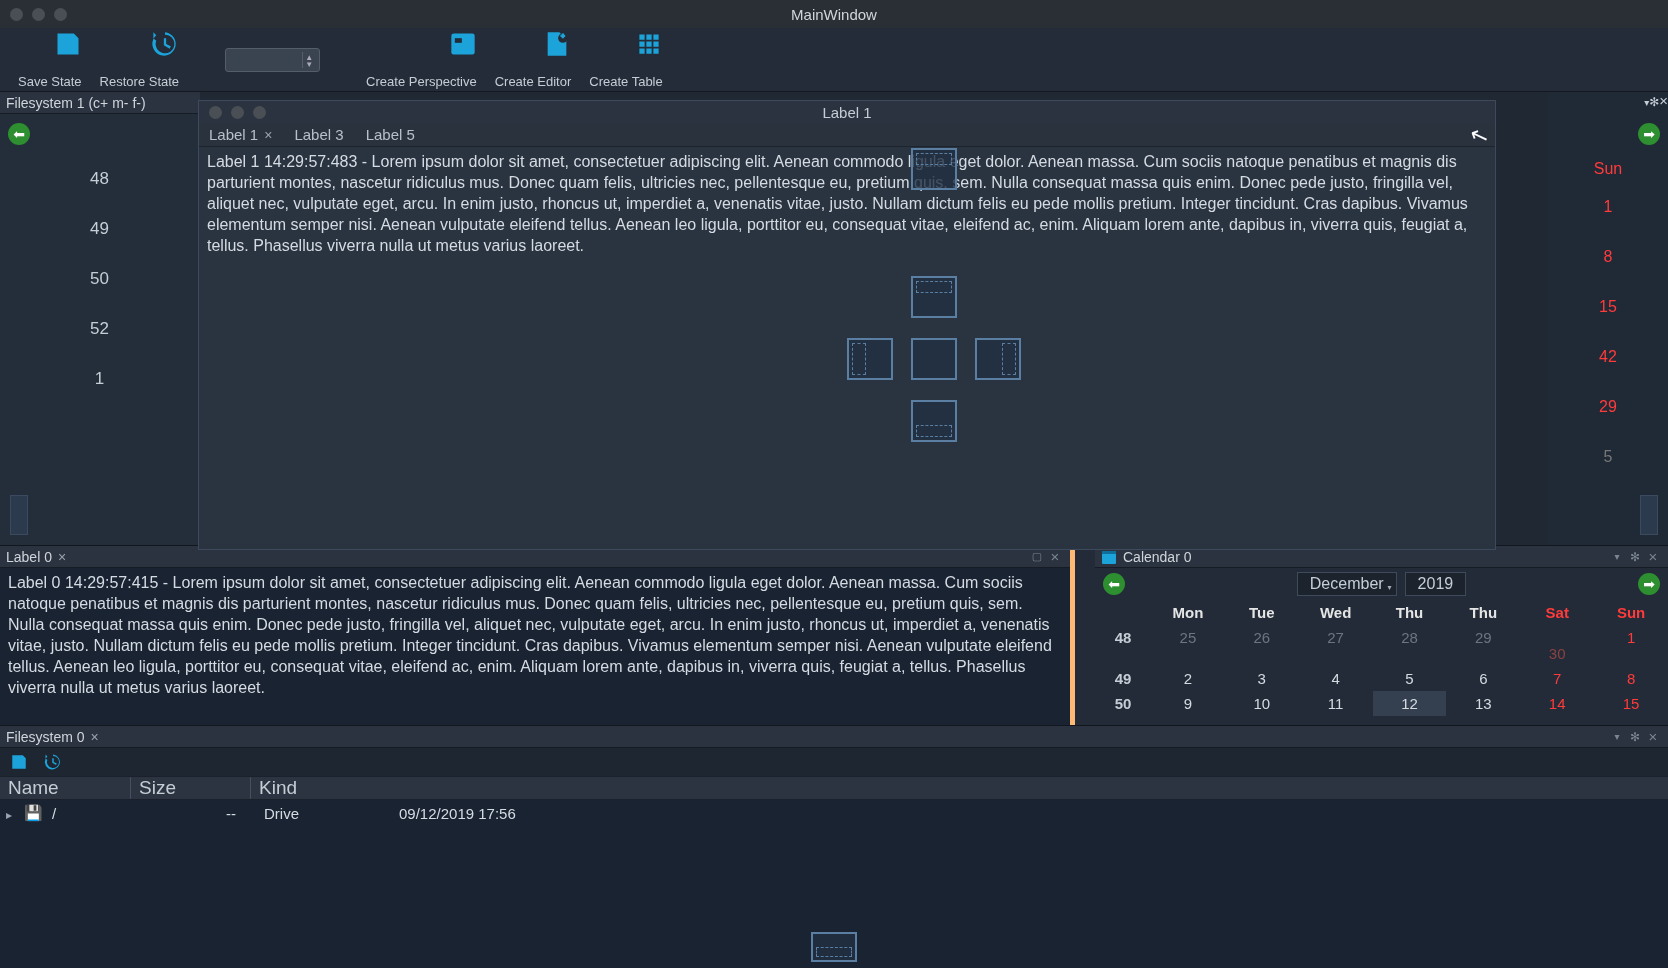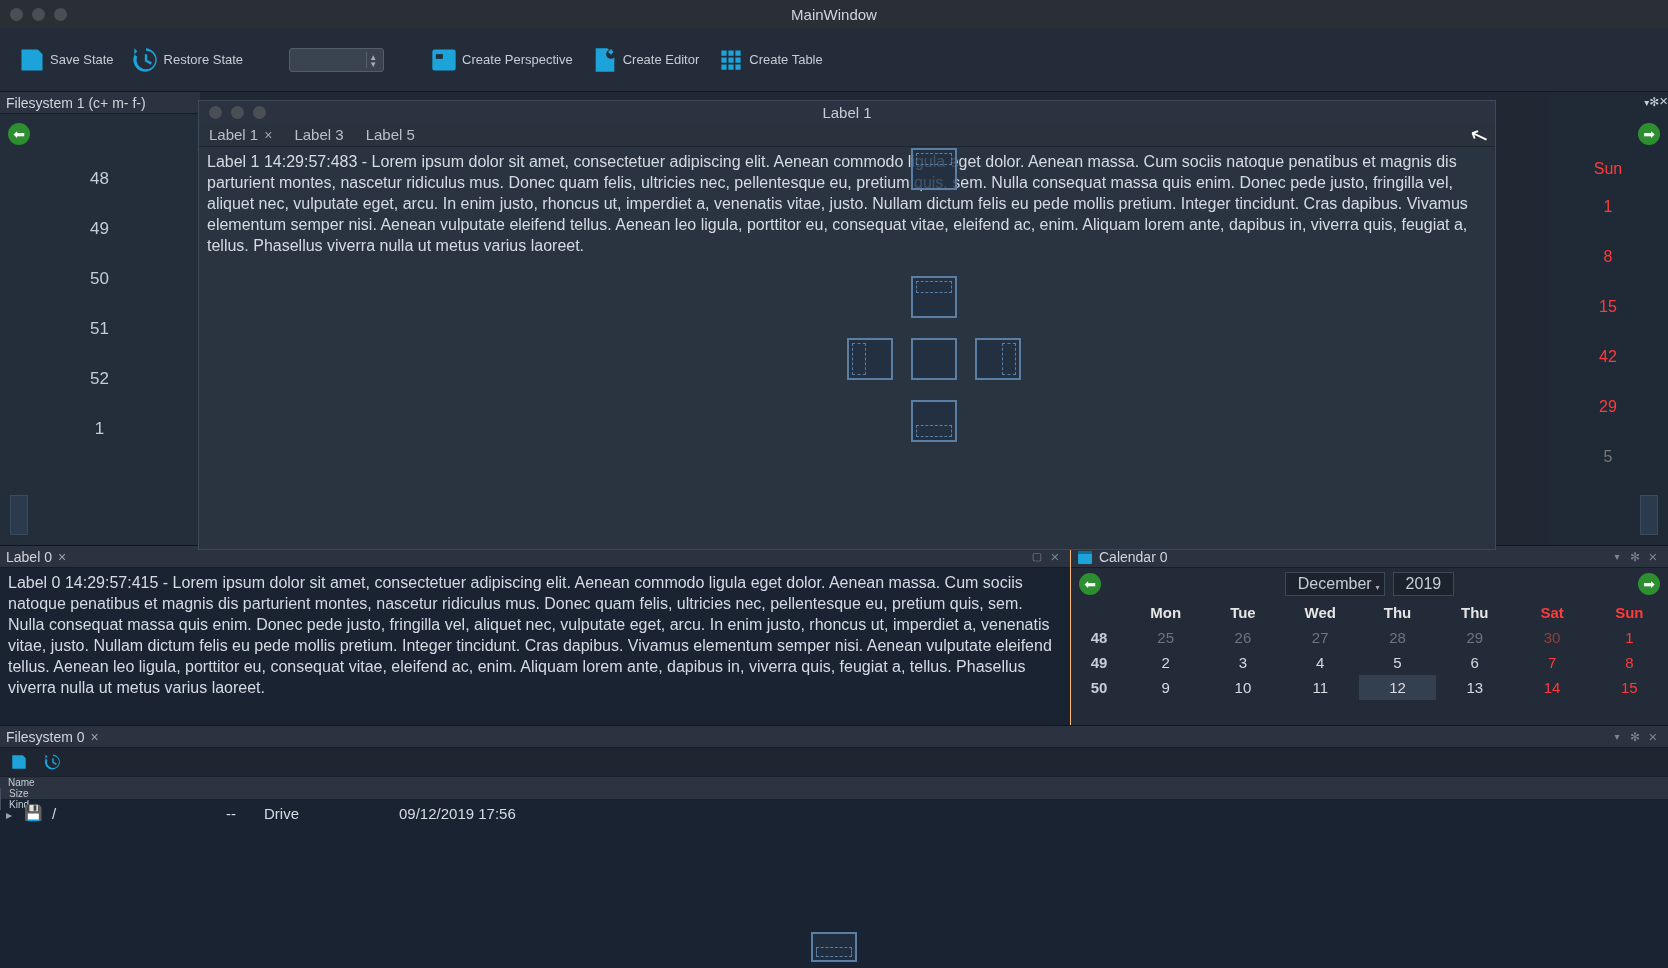--- a/index.html
+++ b/index.html
@@ -6,21 +6,21 @@
 body { width: 1668px; height: 968px; background: #1a2332; color: #c5ced6; overflow: hidden; position: relative; }
 
 
 .titlebar { height: 28px; background: #2a2f36; display: flex; align-items: center; position: relative; }
 .traffic { display: flex; gap: 9px; padding-left: 10px; }
 .dot { width: 13px; height: 13px; border-radius: 50%; background: #4a4f55; }
 .title-text { position: absolute; left: 50%; transform: translateX(-50%); font-size: 15px; color: #d0d5dc; }
 
 
 .toolbar { height: 64px; background: #232c38; display: flex; align-items: center; padding-left: 18px; gap: 18px; border-bottom: 1px solid #15191f; }
-.toolbtn { display: flex; align-items: center; gap: 4px; cursor: pointer; font-size: 13px; color: #c5ced6; }
+.toolbtn { display: flex; flex-direction: column; align-items: flex-end; gap: 16px; cursor: pointer; font-size: 13px; color: #c5ced6; }
 .toolbtn svg { width: 28px; height: 28px; }
 .toolsel { width: 95px; height: 24px; background: #3a4350; border: 1px solid #555c6a; border-radius: 3px; position: relative; margin: 0 28px; }
 .toolsel::after { content: ""; position: absolute; right: 4px; top: 3px; width: 12px; height: 16px; border-left: 1px solid #555c6a; }
 .toolsel .arrows { position: absolute; right: 6px; top: 5px; font-size: 8px; line-height: 7px; color: #aab; }
 .panel-header { height: 22px; background: #2a333f; display: flex; align-items: center; padding: 0 6px; font-size: 14px; color: #d0d5dc; border-bottom: 1px solid #161c24; }
 .panel-header .spacer { flex: 1; }
 .panel-header .ctrl { width: 18px; height: 18px; display: flex; align-items: center; justify-content: center; font-size: 11px; color: #7c8592; cursor: pointer; }
 .close-x::before { content: "×"; font-size: 15px; }
 .gear-ic::before { content: "✻"; font-size: 12px; }
 .chev-ic::before { content: "▾"; font-size: 10px; }
@@ -77,26 +77,26 @@
 .calnav .flex1 { flex:1; }
 .calnav .mbox { background:#1c232d; border:1px solid #3c4a5c; padding:2px 12px; font-size:16px; position:relative; }
 .calnav .mbox .dd { position:absolute; right:4px; bottom:3px; font-size:8px; color:#aab; }
 .calgrid { display:grid; grid-template-columns:56px repeat(7,1fr); }
 .cgh { text-align:center; padding:4px 0; font-size:15px; color:#e5e5e5; font-weight:600; }
 .cgh.wk { color:#ff3b3b; }
 .cgc { text-align:center; padding:4px 0; font-size:15px; color:#d5dbe3; }
 .cgc.wn { color:#c5ced6; font-weight:600; }
 .cgc.dim { color:#6c7582; }
 .cgc.wk { color:#ff3b3b; }
-.cgc.wk.dim { color:#8a4343; }
+.cgc.wk.dim { color:#8a4343;margin-top:16px; }
 .cgc.today { background:#34404f; }
 
 
 .fstool { height:28px; background:#1e2631; display:flex; align-items:center; padding:0 10px; gap:16px; }
-.fshead { height:24px; background:#2b3440; display:flex; align-items:flex-start; font-size:10px; color:#c5ced6; border-top:1px solid #1a212c; border-bottom:1px solid #1a212c;flex-direction:column; }
+.fshead { height:24px; background:#2b3440; display:flex; align-items:center; font-size:19px; color:#c5ced6; border-top:1px solid #1a212c; border-bottom:1px solid #1a212c; }
 .fshead .col { padding:0 8px; border-left:1px solid #454f5e; }
 .fsrow { height:26px; display:flex; align-items:center; font-size:15px; color:#d5dbe3; padding-left:6px; }
 .fsrow .col { padding:0 8px; }
 .tri::before { content:"▸"; color:#9aa3b0; font-size:12px; }
 
 
 .bdock { position:absolute; left:50%; bottom:6px; transform:translateX(-50%); width:46px; height:30px; border:2px solid #5b7fa3; background:rgba(32,47,66,.8); }
 .bdock .il { position:absolute; left:3px; right:3px; bottom:3px; height:10px; border:1px dashed #5b7fa3; }
 
 
@@ -163,21 +163,20 @@
     </div>
     <div style="flex:1; display:flex;">
       <div class="rownums" style="flex:1; position:relative; border-right:1px solid #161c24;">
         <div class="rownav">
           <div class="arrow-l">⬅</div>
         </div>
         <div id="rownum-list">
             <div class="rn">48</div>
             <div class="rn">49</div>
             <div class="rn">50</div>
-            <div class="rn">51</div>
             <div class="rn">52</div>
             <div class="rn">1</div>
           </div>
         <div class="scroll-thumb"></div>
       </div>
     </div>
   </div>
 
   <div style="flex:1; background:#1f2833;"></div>
 
@@ -209,21 +208,21 @@
       <span class="tab">
         <span>Label 0</span>
         <span class="cx">×</span>
       </span>
       <div class="spacer"></div>
       <div class="ctrl">▢</div>
       <div class="ctrl close-x"></div>
     </div>
     <div class="textbody">Label 0 14:29:57:415 - Lorem ipsum dolor sit amet, consectetuer adipiscing elit. Aenean commodo ligula eget dolor. Aenean massa. Cum sociis natoque penatibus et magnis dis parturient montes, nascetur ridiculus mus. Donec quam felis, ultricies nec, pellentesque eu, pretium quis, sem. Nulla consequat massa quis enim. Donec pede justo, fringilla vel, aliquet nec, vulputate eget, arcu. In enim justo, rhoncus ut, imperdiet a, venenatis vitae, justo. Nullam dictum felis eu pede mollis pretium. Integer tincidunt. Cras dapibus. Vivamus elementum semper nisi. Aenean vulputate eleifend tellus. Aenean leo ligula, porttitor eu, consequat vitae, eleifend ac, enim. Aliquam lorem ante, dapibus in, viverra quis, feugiat a, tellus. Phasellus viverra nulla ut metus varius laoreet.</div>
   </div>
-  <div class="cal" style="flex:1; display:flex; flex-direction:column; border-left:1px solid #fdba74;">
+  <div class="cal" style="flex:1; display:flex; flex-direction:column; border-left:5px solid #fdba74;padding-left:20px;">
     <div class="panel-header">
       <svg width="16" height="16" viewBox="0 0 16 16" style="margin-right:6px;">
           <rect class="p" x="1" y="2" width="14" height="13" rx="1"></rect>
           <rect x="1" y="2" width="14" height="3" fill="#0e6f9a"></rect>
         </svg>
       <span>Calendar 0</span>
       <div class="spacer"></div>
       <div class="ctrl chev-ic"></div>
       <div class="ctrl gear-ic"></div>
       <div class="ctrl close-x"></div>

